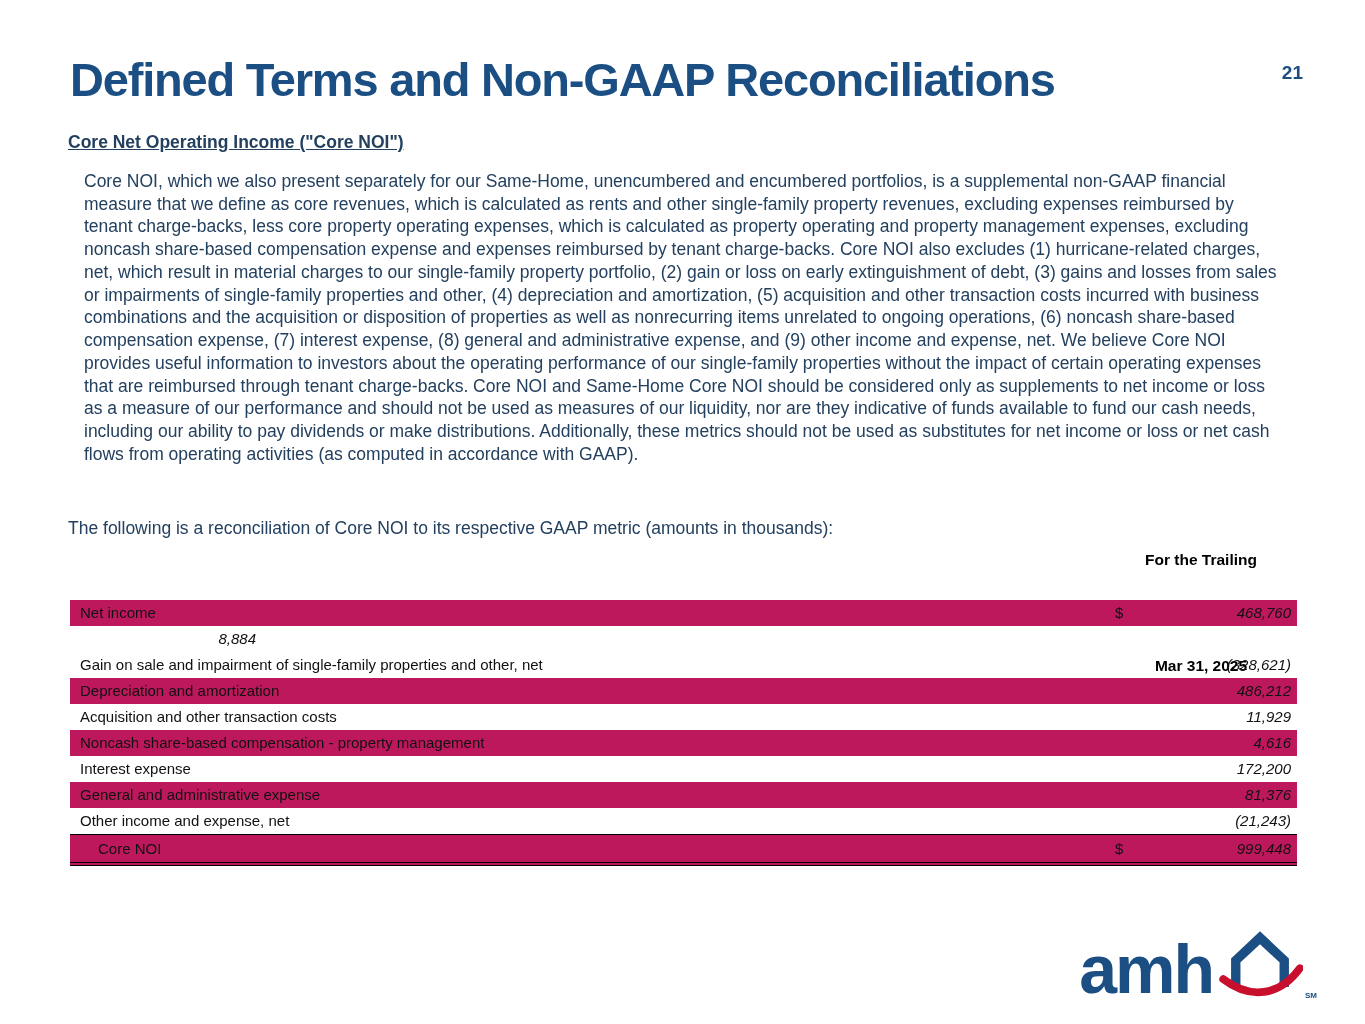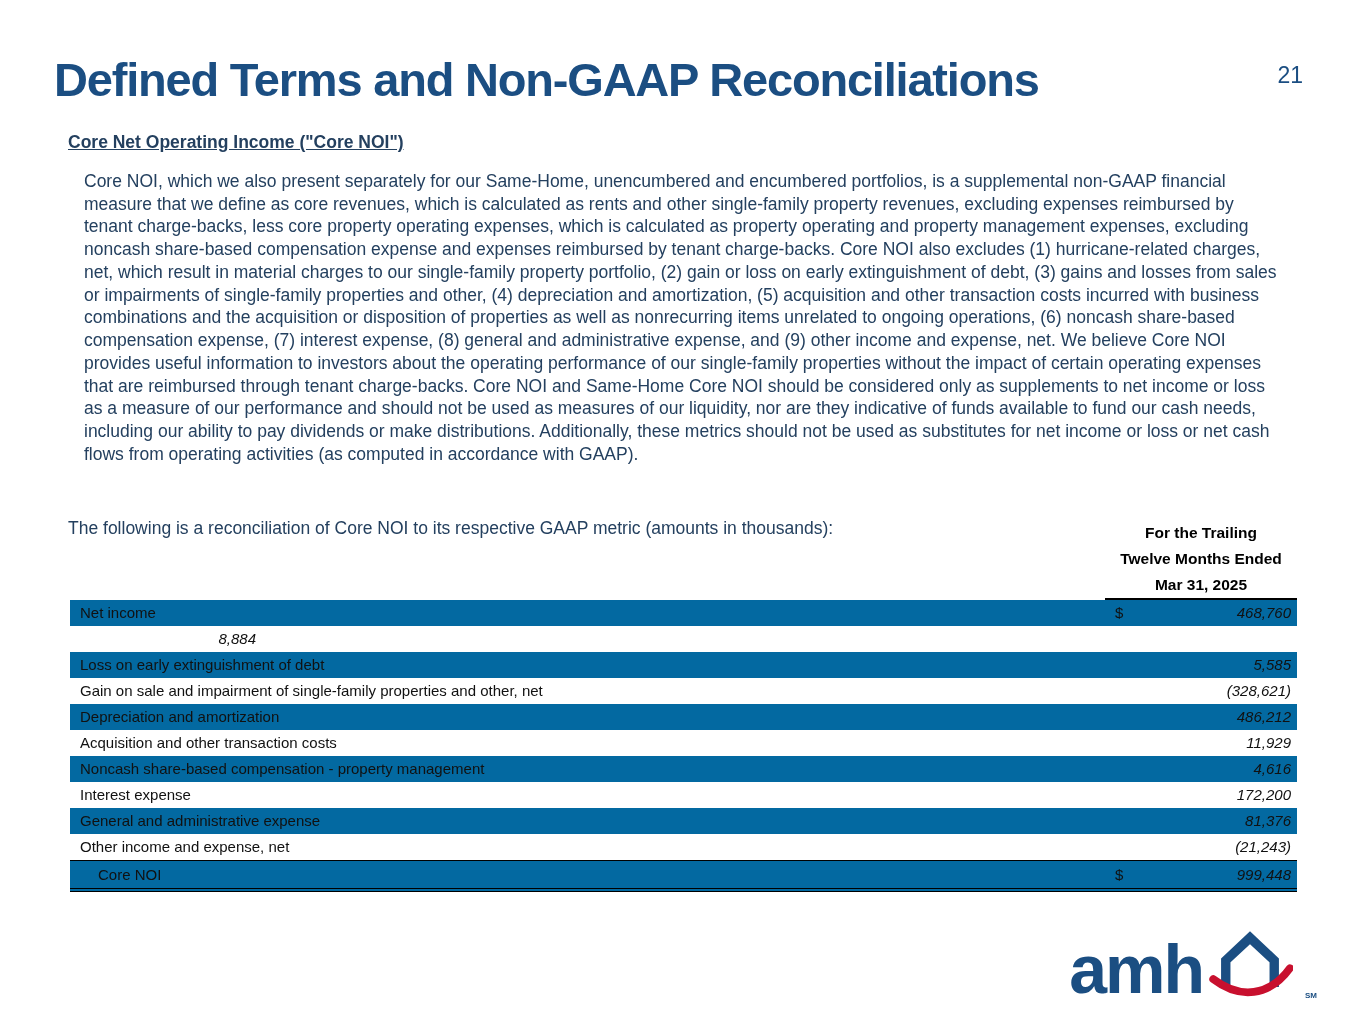--- a/index.html
+++ b/index.html
@@ -3,75 +3,75 @@
 <meta charset="utf-8">
 <style>
   html,body{margin:0;padding:0;}
   body{
     width:1365px;height:1024px;background:#ffffff;position:relative;overflow:hidden;
     font-family:"Liberation Sans","DejaVu Sans",sans-serif;
   }
   .slide{position:absolute;inset:0;}
 
   .title{
-    position:absolute;left:54px;top:52px;
+    position:absolute;left:70px;top:52px;
     font-size:47px;font-weight:800;letter-spacing:-1.2px;
     color:#1b4e82;white-space:nowrap;
   }
   .pagenum{
     position:absolute;right:62px;top:62px;
-    font-size:23px;font-weight:400;color:#1b4e82;
+    font-size:19px;font-weight:700;color:#1b4e82;
   }
 
   .content{
     position:absolute;left:68px;top:131px;width:1230px;
     color:#24405f;font-size:17.5px;line-height:1.3;
   }
   .section-heading{
     font-weight:700;text-decoration:underline;margin:0 0 1px 0;
   }
   .body-par{margin:16px;}
 
   .table-intro{
     position:absolute;left:68px;top:518px;
     color:#24405f;font-size:17.5px;
   }
 
   .col-header{
     position:absolute;left:1105px;top:520px;width:192px;
     text-align:center;color:#000;font-size:15.5px;font-weight:700;line-height:26px;
   }
-  .col-header .hline{white-space:nowrap;}
+  .col-header .hline{white-space:nowrap;margin-top:27px;}
   .col-header .hline.last{border-bottom:2px solid #000;}
 
   .recon-table{
     position:absolute;left:70px;top:600px;width:1227px;
     color:#111;font-size:15px;
   }
   .trow{display:flex;height:26px;line-height:26px;align-items:center;}
-  .trow.shaded{background:#0369a1;}
+  .trow.shaded{background:#be185d;}
   .tlabel{flex:1;padding-left:10px;white-space:nowrap;overflow:hidden;}
   .tval{width:192px;display:flex;}
   .dollar{width:30px;padding-left:10px;}
   .amount{flex:1;text-align:right;padding-right:6px;font-style:italic;}
   .trow.total{border-top:1px solid #000;border-bottom:4px double #000;height:27px;}
   .trow.total .tlabel{padding-left:22px;margin-left:6px;}
 
   .logo{
     position:absolute;right:48px;bottom:22px;
     display:flex;align-items:flex-end;
   }
   .logo-text{
     font-size:68px;font-weight:800;color:#1b4e82;letter-spacing:-2px;
     line-height:0.8;padding-bottom:6px;
   }
   .logo-house{width:86px;height:80px;margin-left:4px;}
   .logo-sm{
     font-size:8px;font-weight:700;color:#1b4e82;
-    align-self:flex-end;margin-left:12px;padding-bottom:2px;
+    align-self:flex-end;margin-left:2px;padding-bottom:2px;
   }
 </style>
 </head>
 <body>
 
 <div class="slide">
 
   <div class="title">Defined Terms and Non-GAAP Reconciliations</div>
   <div class="pagenum">21</div>
 
@@ -93,27 +93,20 @@
         <div class="tlabel">Net income</div>
         <div class="tval">
           <span class="dollar">$</span>
           <span class="amount">468,760</span>
         </div>
       </div>
       <div class="trow">
         <div class="tval">
           <span class="dollar"></span>
           <span class="amount">8,884</span>
-        </div>
-      </div>
-      <div class="trow shaded">
-        <div class="tlabel">Loss on early extinguishment of debt</div>
-        <div class="tval">
-          <span class="dollar"></span>
-          <span class="amount">5,585</span>
         </div>
       </div>
       <div class="trow">
         <div class="tlabel">Gain on sale and impairment of single-family properties and other, net</div>
         <div class="tval">
           <span class="dollar"></span>
           <span class="amount">(328,621)</span>
         </div>
       </div>
       <div class="trow shaded">

